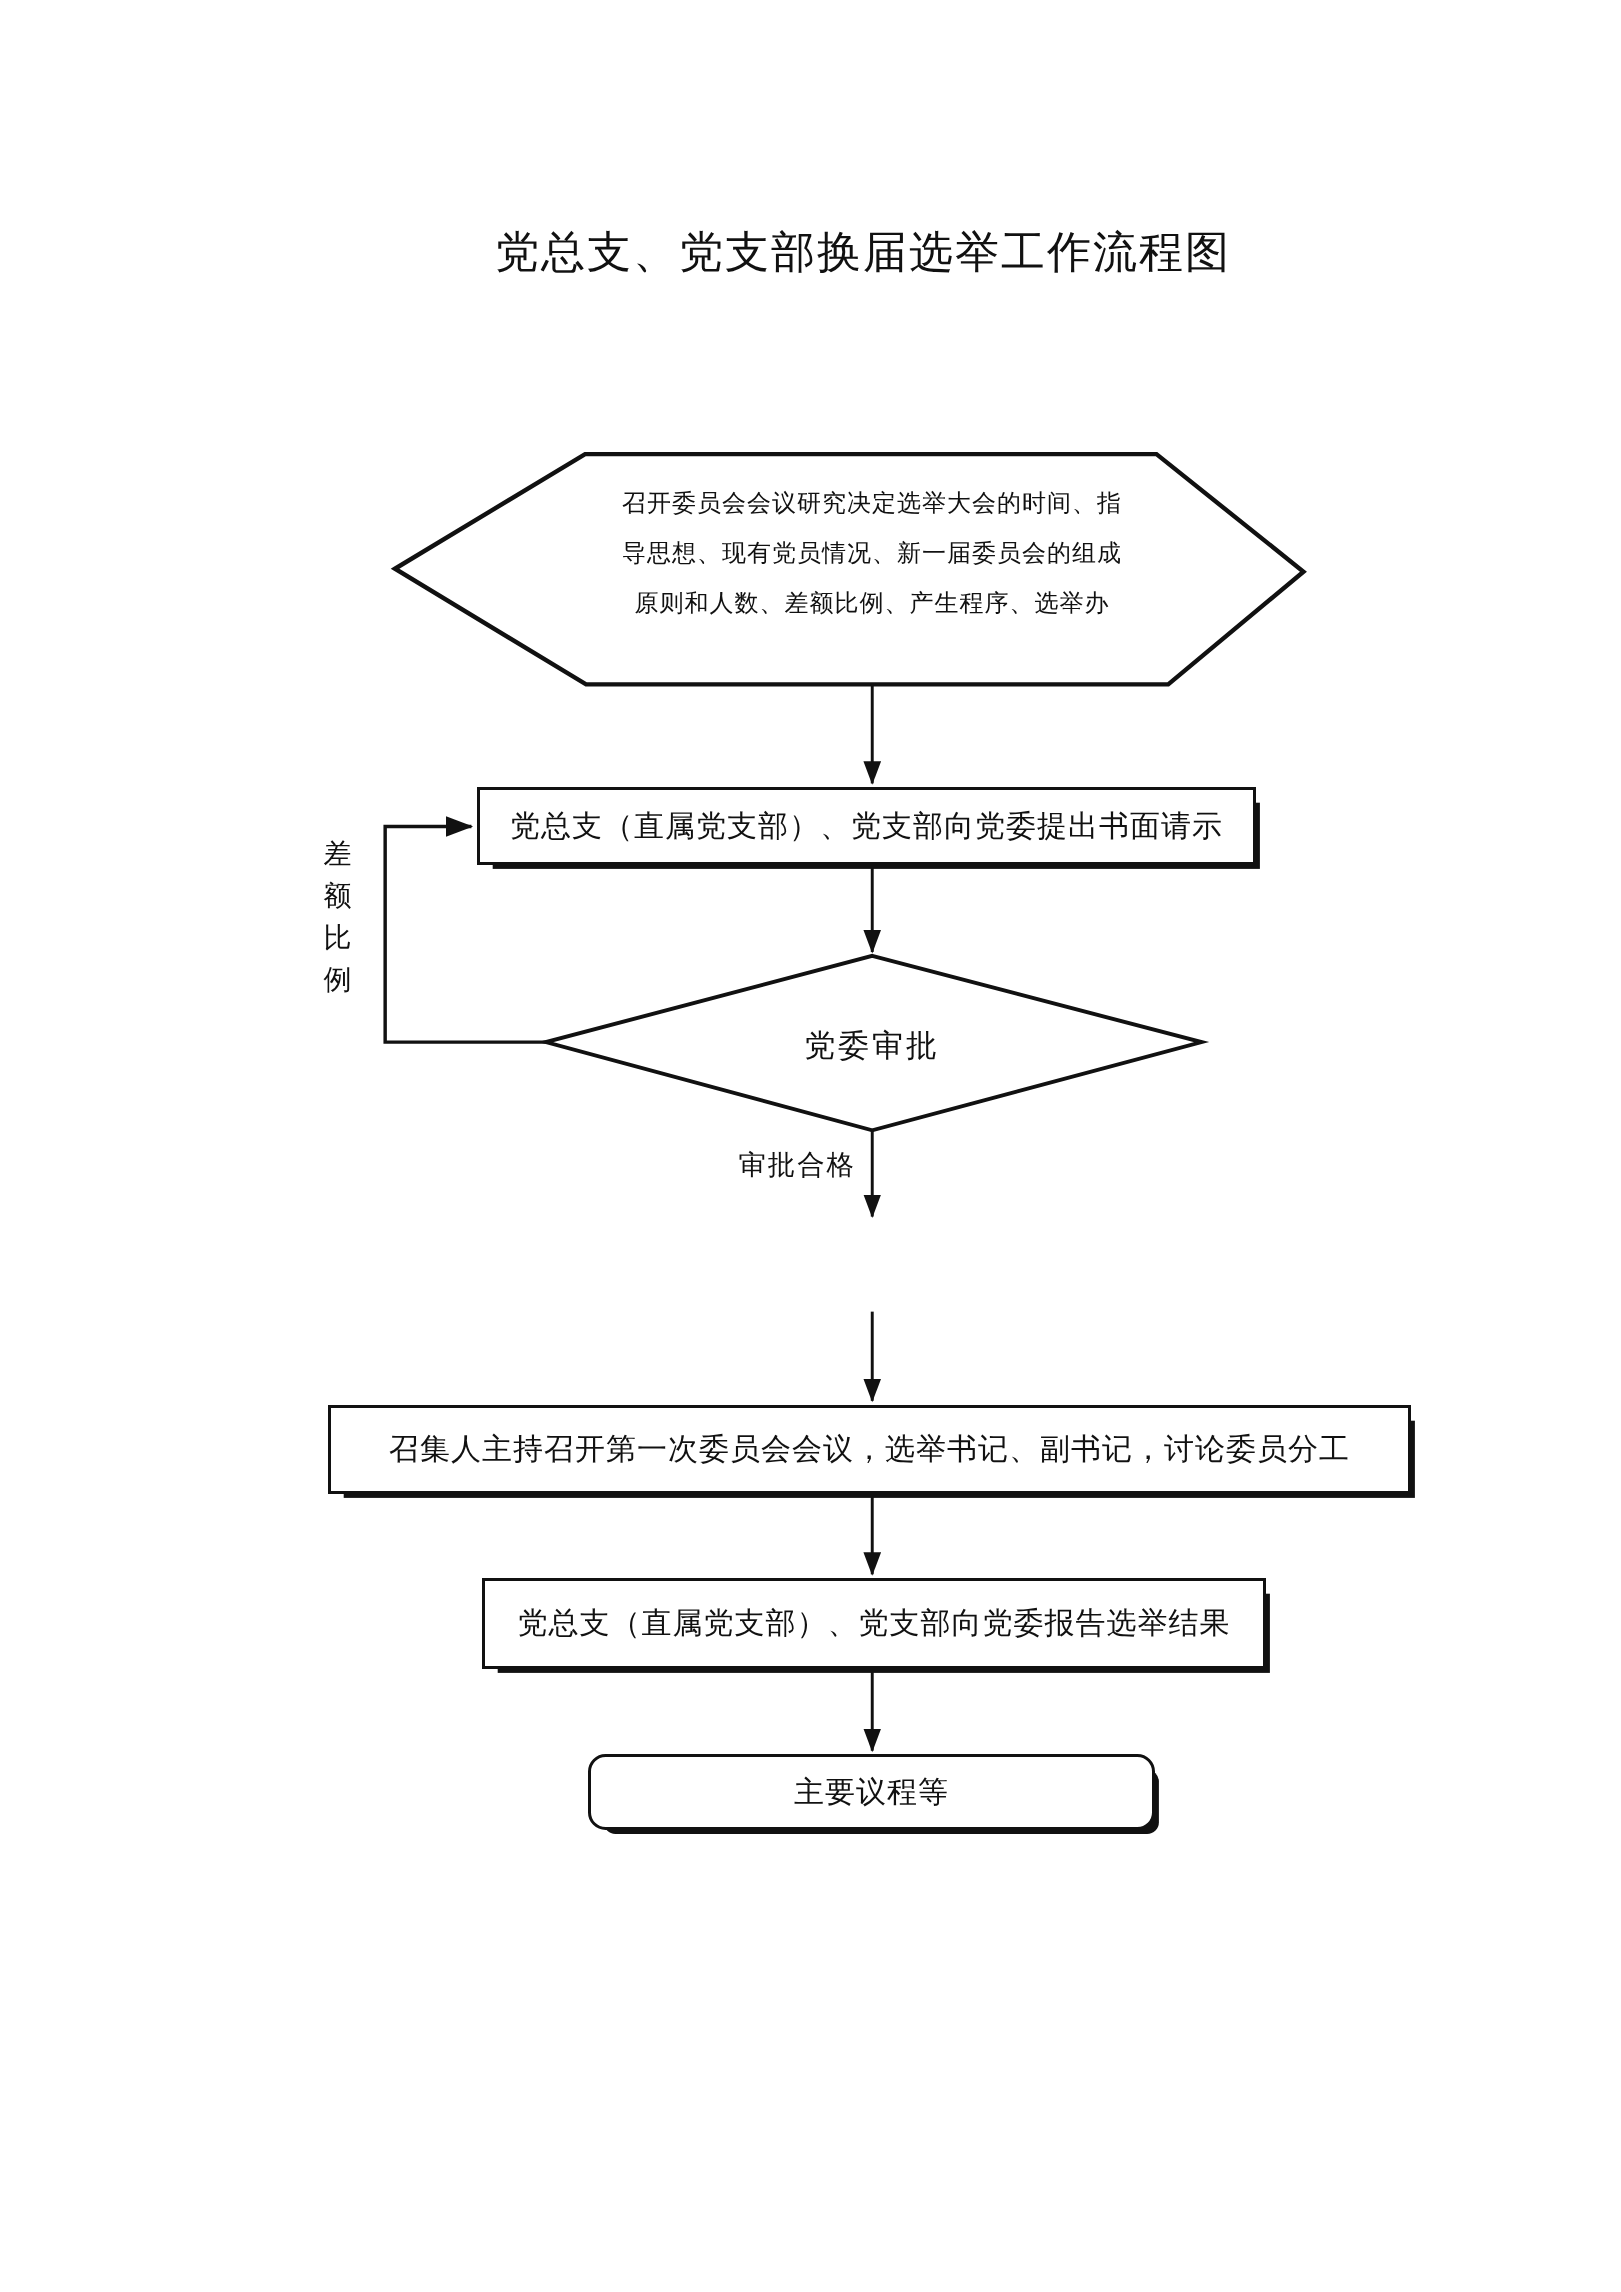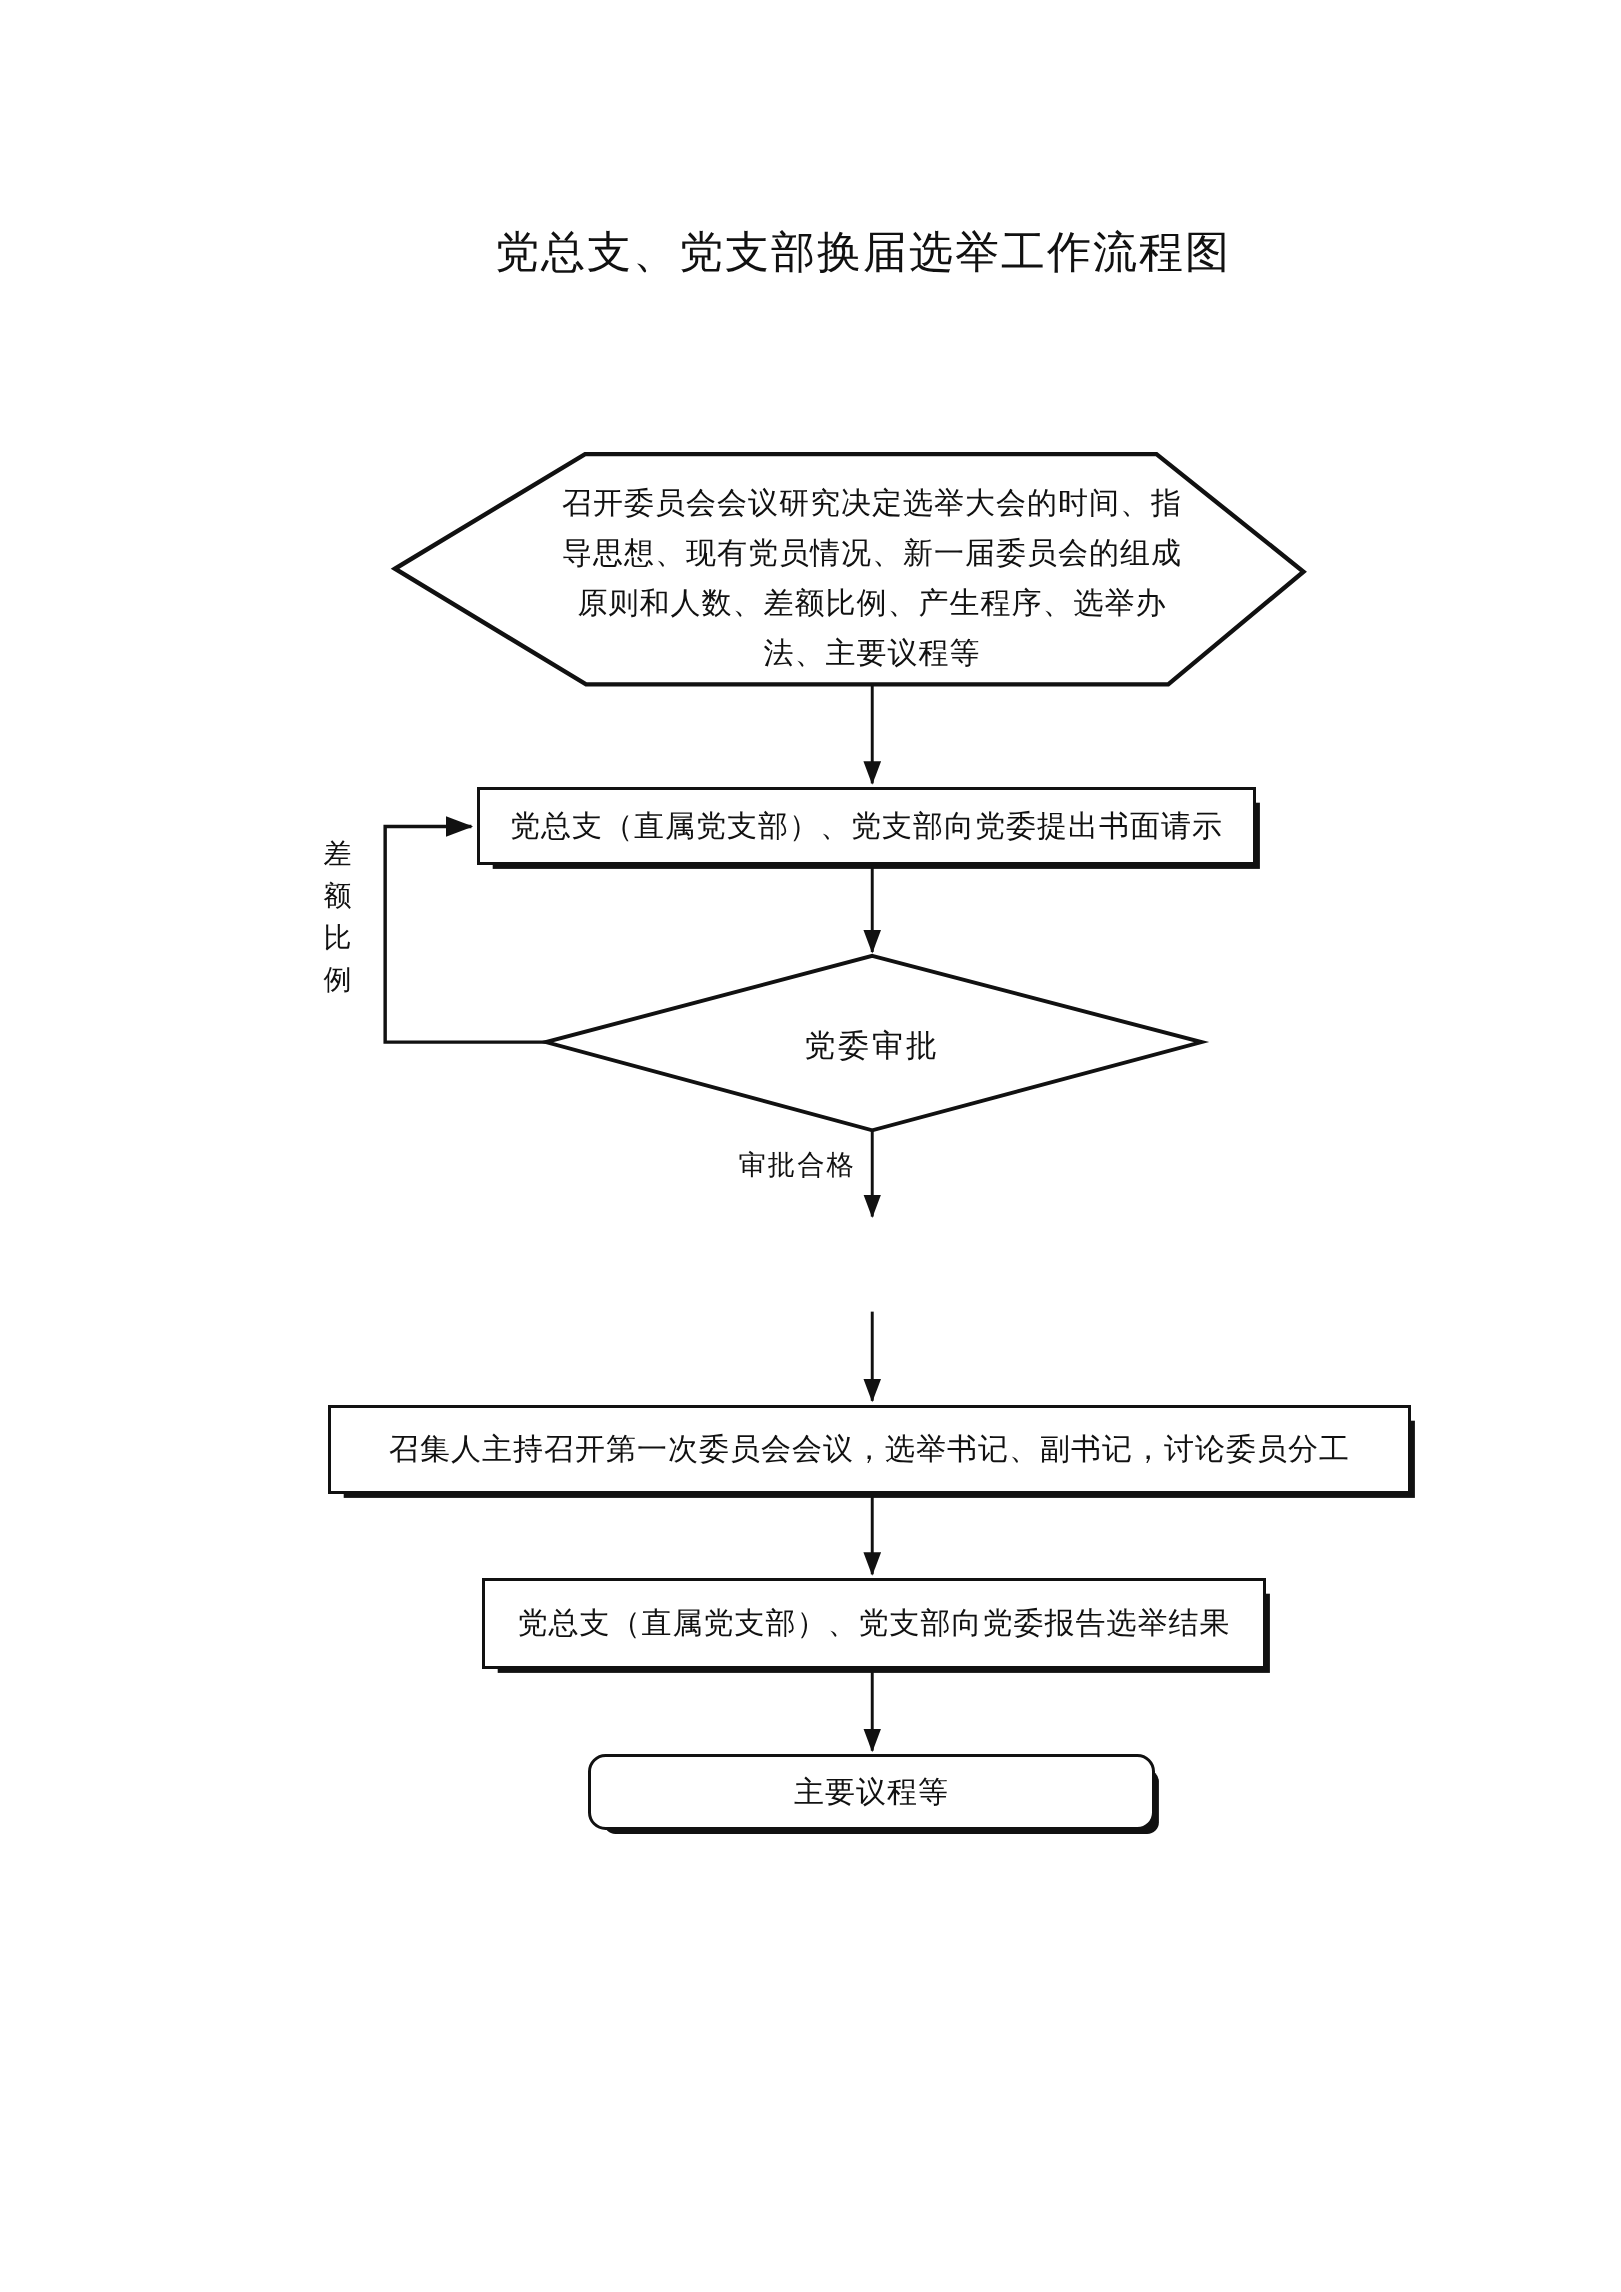--- a/index.html
+++ b/index.html
@@ -48,21 +48,21 @@
   }
   .node.round {
     border-radius: 17.6px;
   }
   .hex-text {
     position: absolute;
     left: 431px;
     top: 478px;
     width: 882px;
     text-align: center;
-    font-size: 30px;
+    font-size: 24px;
     line-height: 50px;
     letter-spacing: 1px;
   }
   .diamond-text {
     position: absolute;
     left: 872px;
     top: 1025px;
     transform: translateX(-50%);
     font-size: 31px;
     letter-spacing: 2.9px;
@@ -119,21 +119,20 @@
 
     <line x1="890" y1="1524" x2="890" y2="1606" stroke="#111111" stroke-width="3" marker-end="url(#arrowhead)"></line>
 
     <line x1="890" y1="1703" x2="890" y2="1786" stroke="#111111" stroke-width="3" marker-end="url(#arrowhead)"></line>
   </svg>
 
   <div class="hex-text">
     <div>召开委员会会议研究决定选举大会的时间、指</div>
     <div>导思想、现有党员情况、新一届委员会的组成</div>
     <div>原则和人数、差额比例、产生程序、选举办</div>
-    <div>法、主要议程等</div>
   </div>
 
   <div class="node" style="left:477px; top:787px; width:779px; height:78px;">党总支（直属党支部）、党支部向党委提出书面请示</div>
 
   <div class="diamond-text">党委审批</div>
 
   <div class="vlabel">差额比例</div>
 
   <div class="hlabel">审批合格</div>
 

